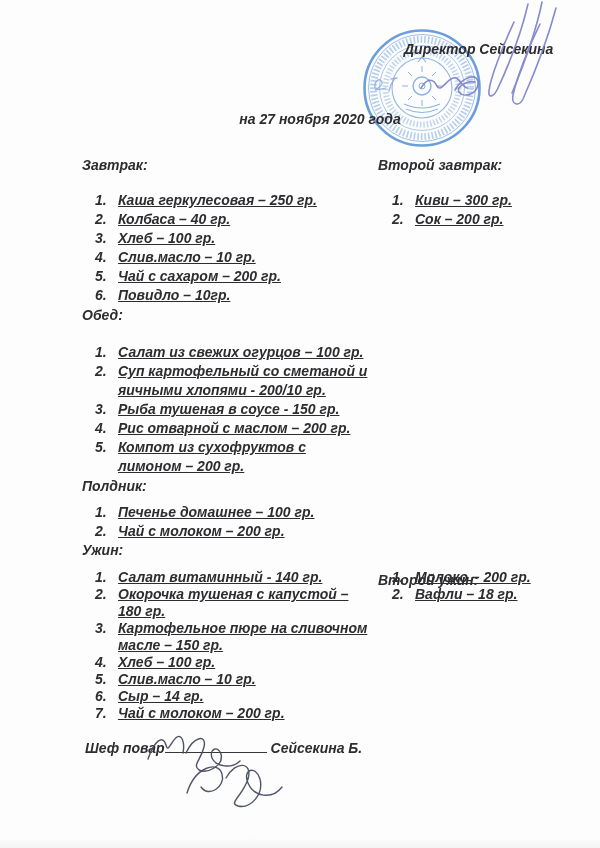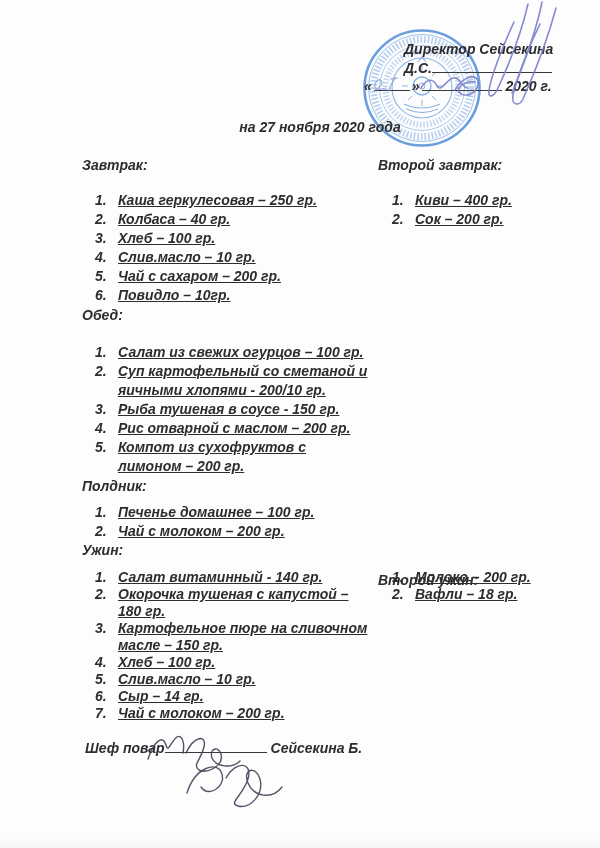--- a/index.html
+++ b/index.html
@@ -27,21 +27,21 @@
   .dir1{left:404px;top:41px;}
   .dir2{left:404px;top:59px;}
   .dateline{left:362px;top:77px;}
   .uline{display:inline-block;border-bottom:1.6px solid #38383b;height:13px;vertical-align:baseline;}
   .uline.w136{width:120px;}
   .uline.w38{width:36px;}
   .uline.w80{width:80px;}
   .dateline .q{padding:0 2px;}
   
   .title-wrap{left:80px;top:111px;width:480px;text-align:center;z-index:2;}
-  .subtitle{margin-top:8px;}
+  .subtitle{margin-top:0;}
   
   .heading{z-index:2;white-space:nowrap;text-align:center;}
   .menu-list{z-index:2;margin:0;padding:0;list-style:none;counter-reset:itm;width:278px;text-decoration:underline;}
   .menu-list li{
     counter-increment:itm;
     position:relative;
     padding-left:23px;
     line-height:19px;
     white-space:pre-line;
   }
@@ -86,46 +86,39 @@
         </g>
         <path d="M44,78 Q62,86 80,78" stroke-width="1.2"></path>
         <path d="M46,83 Q62,90 78,83" stroke-width="1"></path>
         <path d="M58,36 L62,31 L66,36" stroke-width="1.1"></path>
       </g>
     </g>
   </svg>
 
   <div class="abs approval-text dir1">Директор Сейсекина</div>
 
-  <div class="abs approval-text dir2">
-    <span>Д.С.</span><span class="uline w136"></span>
-  </div>
 
-  <div class="abs approval-text dateline">
-    <span class="q">«</span><span class="uline w38"></span><span class="q">»</span><span class="uline w80"></span>
-    <span>2020 г.</span>
-  </div>
 
   <div class="abs title-wrap">
     <div class="subtitle">на 27 ноября 2020 года</div>
   </div>
 
   <div class="abs heading" style="left:82px;top:157px">Завтрак:</div>
   <ol class="abs menu-list" style="left:95px;top:191px">
       <li>Каша геркулесовая – 250 гр.</li>
       <li>Колбаса – 40 гр.</li>
       <li>Хлеб – 100 гр.</li>
       <li>Слив.масло – 10 гр.</li>
       <li>Чай с сахаром – 200 гр.</li>
       <li>Повидло – 10гр.</li>
     </ol>
 
   <div class="abs heading" style="left:378px;top:157px">Второй завтрак:</div>
   <ol class="abs menu-list" style="left:392px;top:191px;width:170px">
-      <li>Киви – 400 гр.</li>
+      <li>Киви – 300 гр.</li>
       <li>Сок – 200 гр.</li>
     </ol>
 
   <div class="abs heading" style="left:82px;top:307px">Обед:</div>
   <ol class="abs menu-list" style="left:95px;top:343px">
       <li>Салат из свежих огурцов – 100 гр.</li>
       <li>Суп картофельный со сметаной и
 яичными хлопями - 200/10 гр.</li>
       <li>Рыба тушеная в соусе -  150 гр.</li>
       <li>Рис отварной с маслом – 200 гр.</li>

